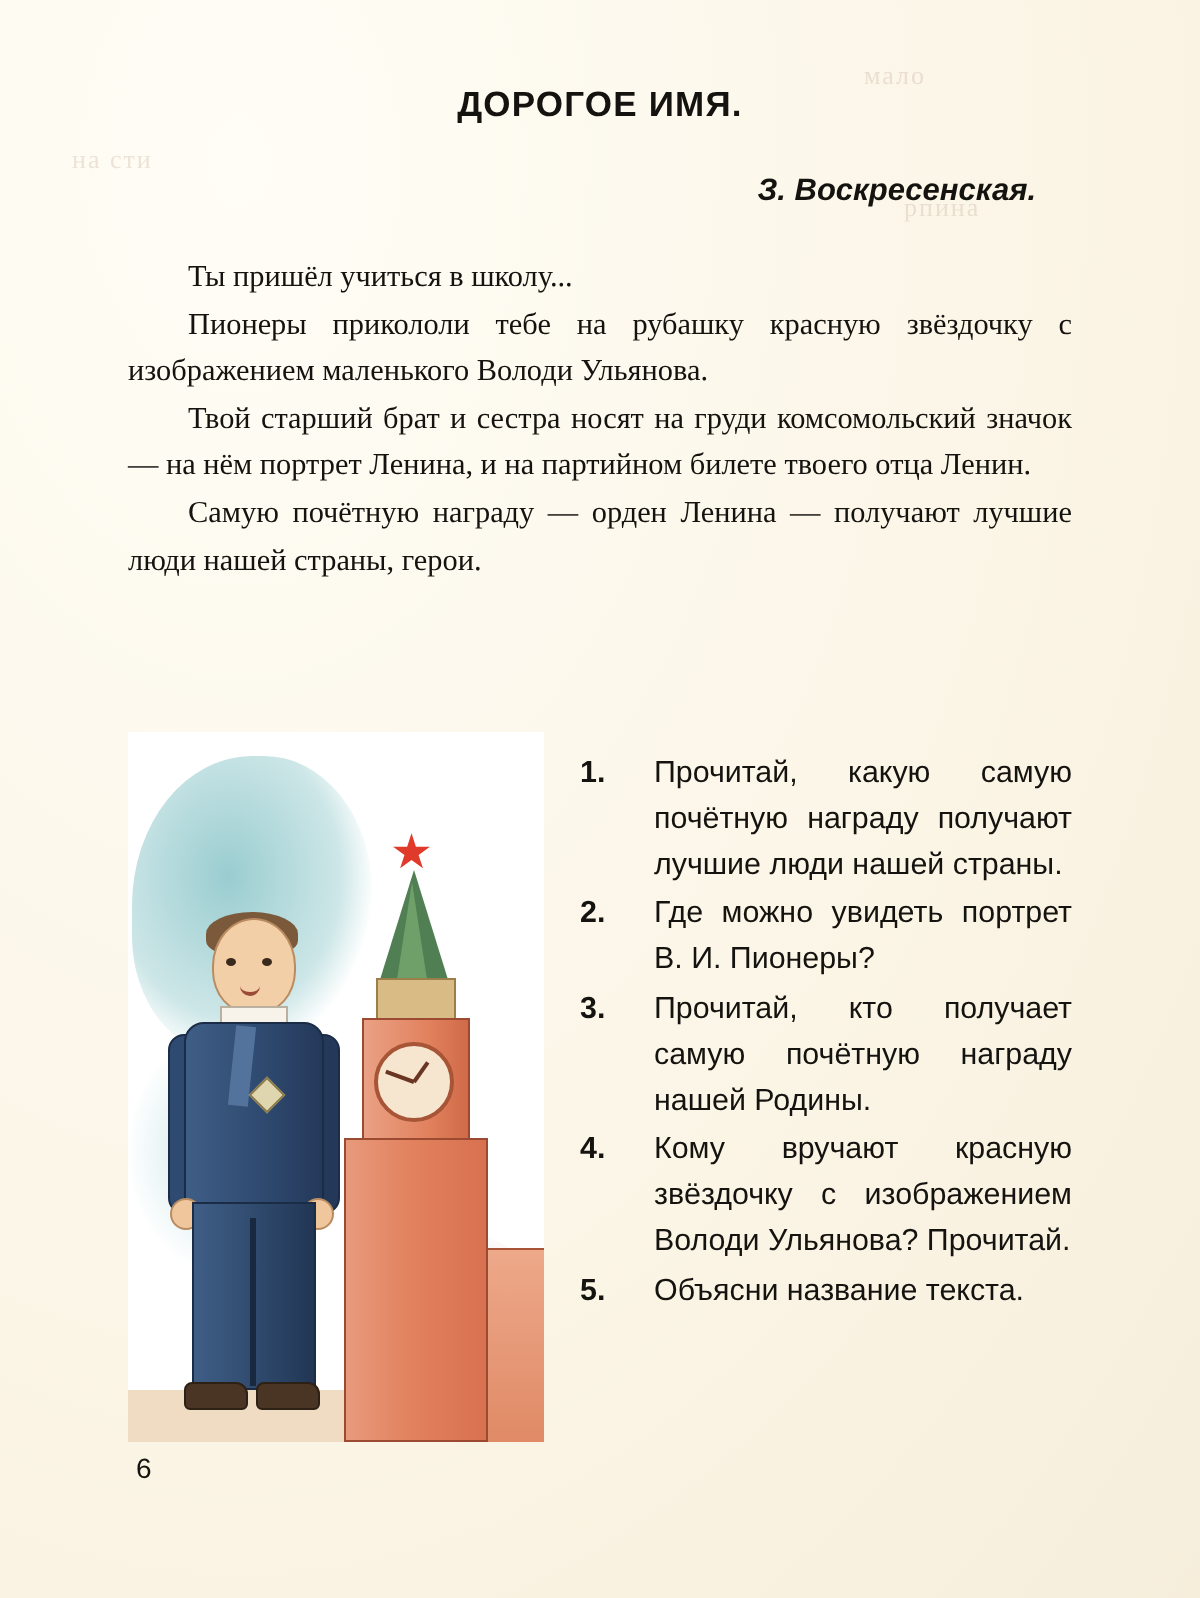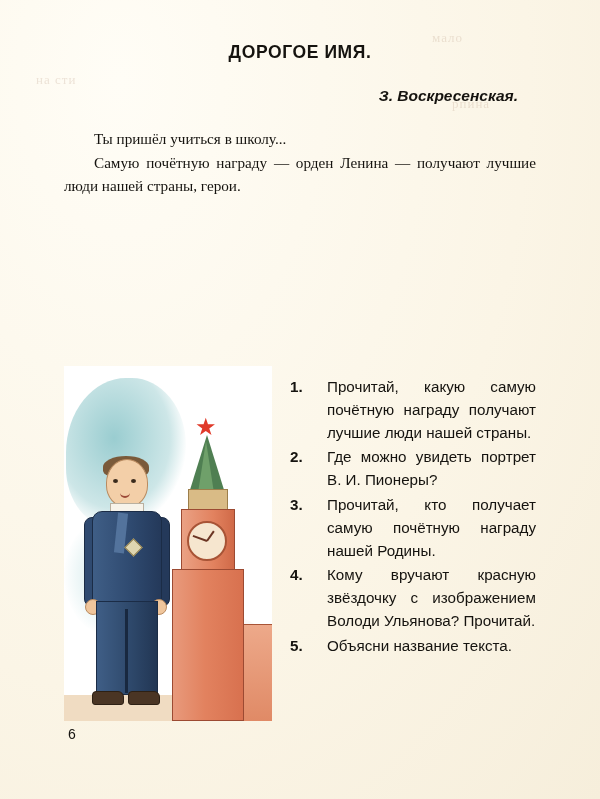--- a/index.html
+++ b/index.html
@@ -339,20 +339,22 @@
   <div class="ghost ghost-1">мало</div>
   <div class="ghost ghost-2">на сти</div>
   <div class="ghost ghost-3">рпина</div>
 
   <div class="content">
     <h1 class="title">ДОРОГОЕ ИМЯ.</h1>
     <div class="author">З. Воскресенская.</div>
 
     <div class="body-text">
       <p>Ты пришёл учиться в школу...</p>
+      <p>Пионеры прикололи тебе на рубашку красную звёздочку с изображением маленького Володи Ульянова.</p>
+      <p>Твой старший брат и сестра носят на груди комсомольский значок — на нём портрет Ленина, и на партийном билете твоего отца Ленин.</p>
       <p>Самую почётную награду — орден Ленина — получают лучшие люди нашей страны, герои.</p>
     </div>
   </div>
 
   <div class="lower">
 
     <div class="illustration">
       <div class="ill-sky"></div>
       <div class="wash-a"></div>
       <div class="wash-b"></div>

